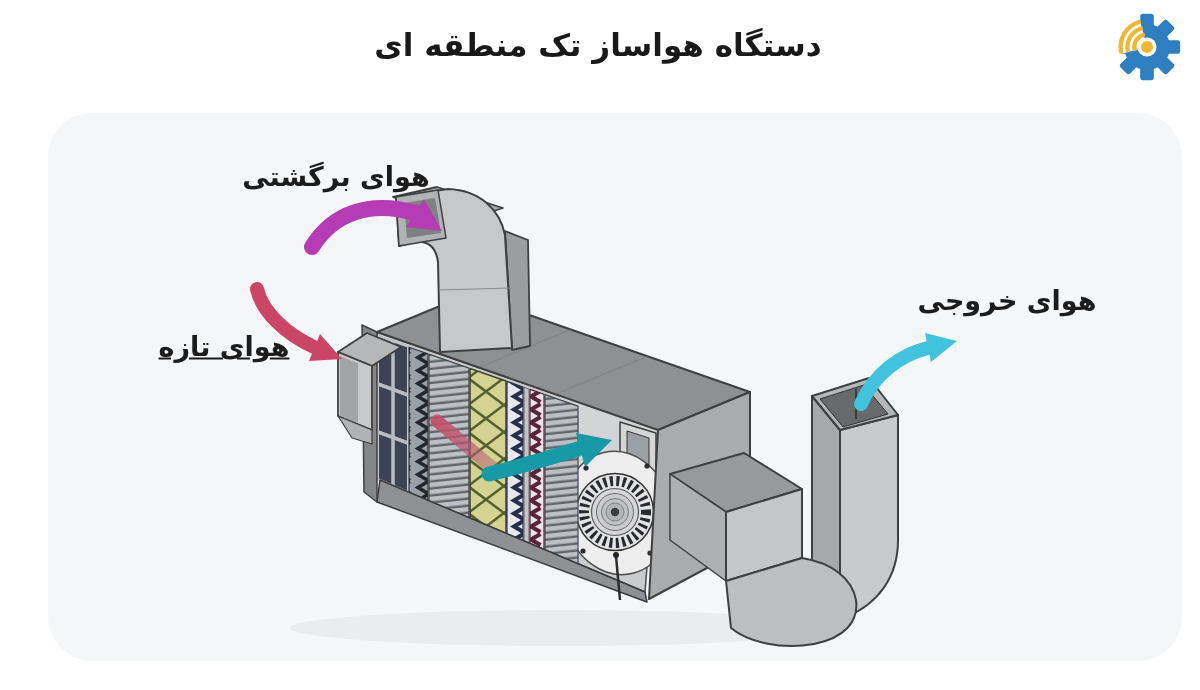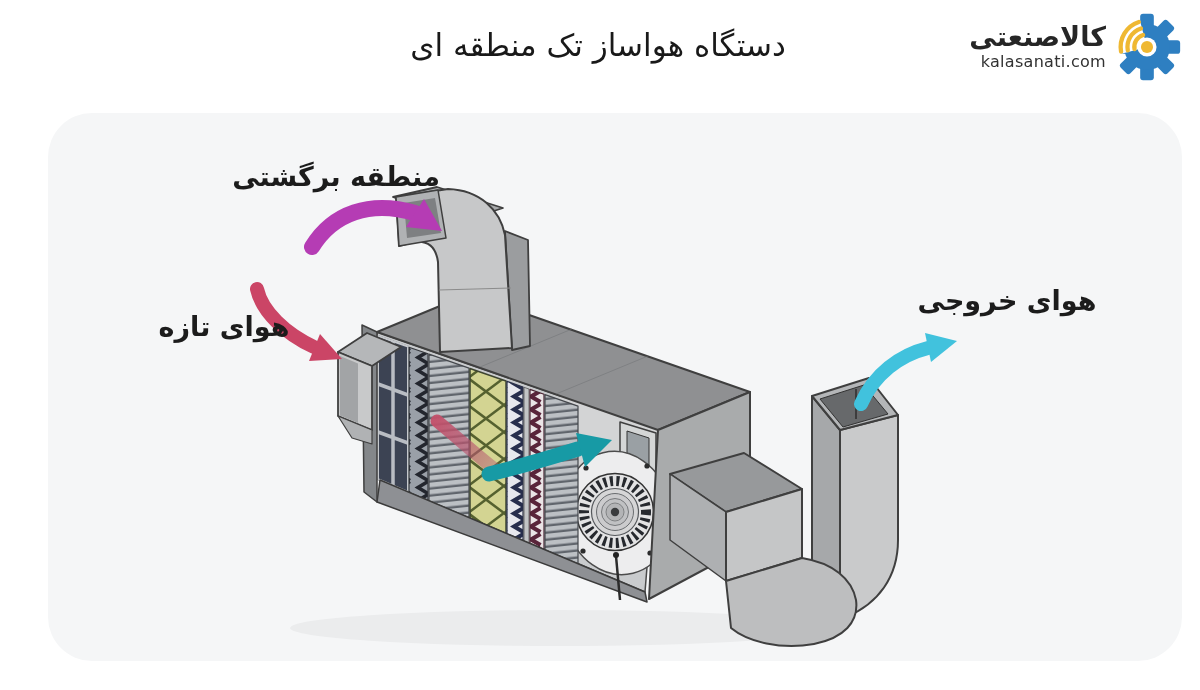--- a/index.html
+++ b/index.html
@@ -1,43 +1,39 @@
 <!DOCTYPE html>
 <html><head>
 <meta charset="utf-8">
 <style>
   html,body{margin:0;padding:0;}
   body{width:1200px;height:690px;position:relative;overflow:hidden;background:#ffffff;
        font-family:"DejaVu Sans",sans-serif;}
   .panel{position:absolute;left:48px;top:113px;width:1134px;height:548px;border-radius:44px;}
   svg.diagram{position:absolute;left:0;top:0;width:1200px;height:690px;}
   .page-title{position:absolute;left:598px;top:45px;transform:translate(-50%,-50%);
-      font-size:31px;font-weight:400;color:#191919;direction:rtl;white-space:nowrap;}
+      font-size:31px;font-weight:700;color:#191919;direction:rtl;white-space:nowrap;}
   .logo{position:absolute;right:14px;top:8px;display:flex;align-items:center;}
   .logo-text{text-align:right;margin-right:2px;}
   .logo-brand{font-size:27px;font-weight:700;color:#262626;direction:rtl;line-height:1.05;}
   .logo-domain{font-size:16px;color:#323232;letter-spacing:.3px;}
   .lbl{position:absolute;transform:translate(-50%,-50%);font-size:27px;font-weight:600;
       color:#1c1c1c;direction:rtl;white-space:nowrap;}
   .lbl-return{left:336px;top:176px;}
-  .lbl-fresh{left:224px;top:326px;}
+  .lbl-fresh{left:224px;top:346px;text-decoration:underline;}
   .lbl-exhaust{left:1007px;top:300px;}
 </style>
 </head>
 <body style="background: rgb(255, 255, 255);">
 
 <div class="panel" style="background:#f5f6f7"></div>
 
 <div class="page-title">دستگاه هواساز تک منطقه ای</div>
 
 <div class="logo">
-  <div class="logo-text">
-    <div class="logo-brand">کالاصنعتی</div>
-    <div class="logo-domain">kalasanati.com</div>
-  </div>
   <svg width="78" height="78" viewBox="-40 -40 80 80">
     <g fill="#2e7fc1">
       <rect x="-7" y="-34" width="14" height="16" rx="3"></rect>
       <rect x="-7" y="-34" width="14" height="16" rx="3" transform="rotate(45)"></rect>
       <rect x="-7" y="-34" width="14" height="16" rx="3" transform="rotate(90)"></rect>
       <rect x="-7" y="-34" width="14" height="16" rx="3" transform="rotate(135)"></rect>
       <rect x="-7" y="-34" width="14" height="16" rx="3" transform="rotate(180)"></rect>
       <rect x="-7" y="-34" width="14" height="16" rx="3" transform="rotate(225)"></rect>
       <rect x="-7" y="-34" width="14" height="16" rx="3" transform="rotate(270)"></rect>
       <rect x="-7" y="-34" width="14" height="16" rx="3" transform="rotate(315)"></rect>
@@ -170,15 +166,15 @@
     <path d="M820,399 L864,385 L888,414 L843,427 Z" fill="#67696b" stroke="#333333" stroke-width="1"></path>
     <path d="M856,389 L856,419" stroke="#2e2e2e" stroke-width="1.5"></path>
     <path d="M726,581 L802,558 C833,563 852,579 856,600 C859,622 844,638 814,644 C781,650 748,642 731,628 Z" fill="#bdbebf" stroke="#3f3f3f" stroke-width="2"></path>
   </g>
   <g>
     <path d="M861,404 C874,374 900,355 928,348" fill="none" stroke="#41c2dd" stroke-width="14" stroke-linecap="round"></path>
     <polygon points="957,341 931,362 925,333" fill="#41c2dd"></polygon>
   </g>
 </svg>
 
-<div class="lbl lbl-return">منطقه برگشتی</div>
+<div class="lbl lbl-return">هوای برگشتی</div>
 <div class="lbl lbl-fresh">هوای تازه</div>
 <div class="lbl lbl-exhaust">هوای خروجی</div>
 
 </body></html>

